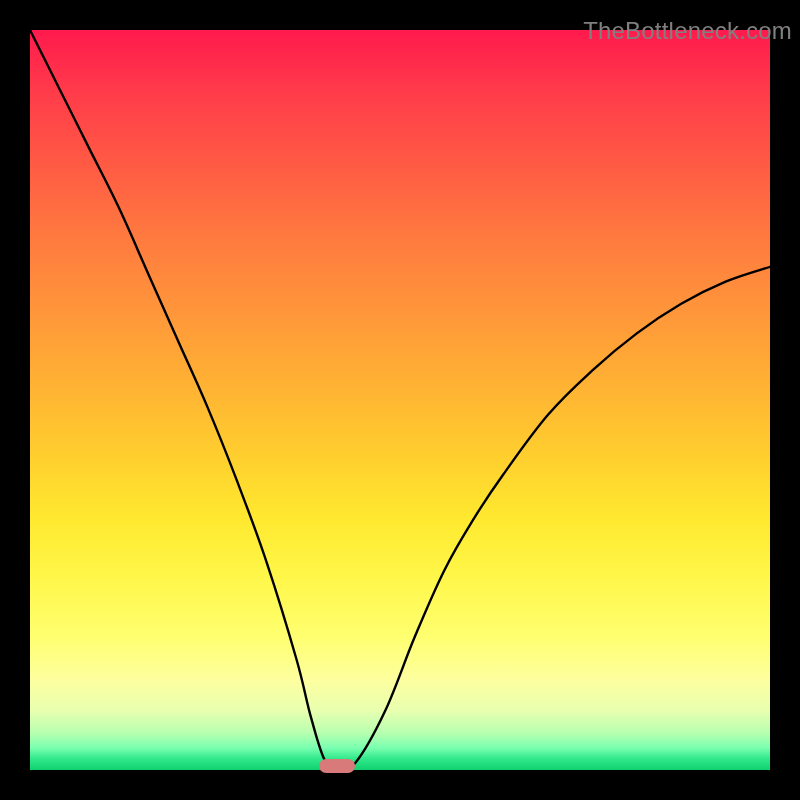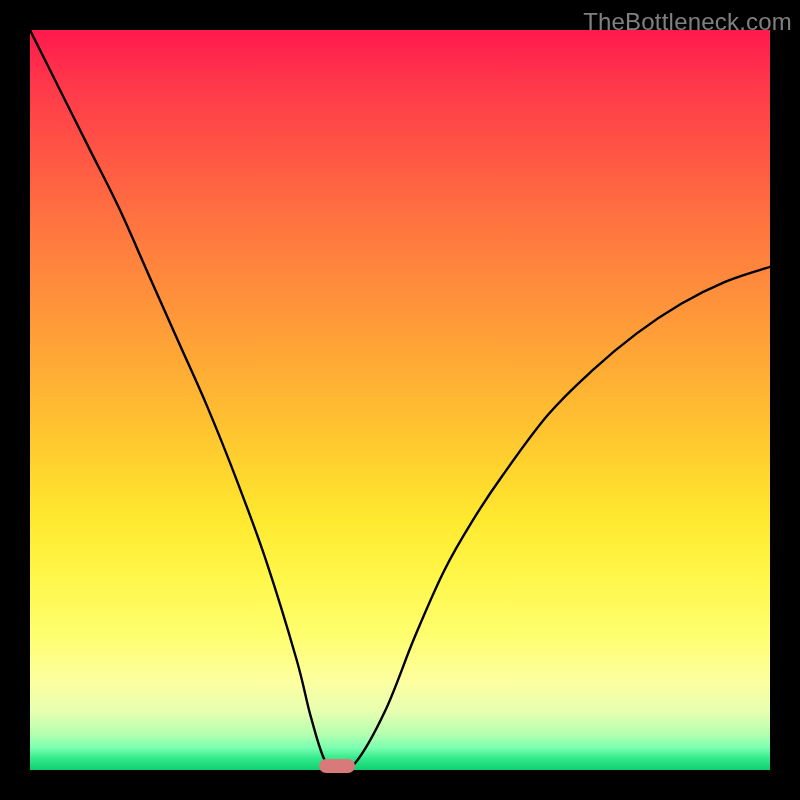--- a/index.html
+++ b/index.html
@@ -39,21 +39,21 @@
       #fdffa0 88%,
       #e8ffb0 92%,
       #b8ffb0 95%,
       #7affb0 97%,
       #30e88a 98.5%,
       #10d070 100%
     );
   }
   .watermark {
     position: absolute;
-    top: 8px;
+    top: 17px;
     right: 8px;
     color: #808080;
     font-size: 24px;
     font-weight: 500;
     letter-spacing: 0.2px;
     z-index: 5;
   }
   svg.curve {
     position: absolute;
     left: 0;

